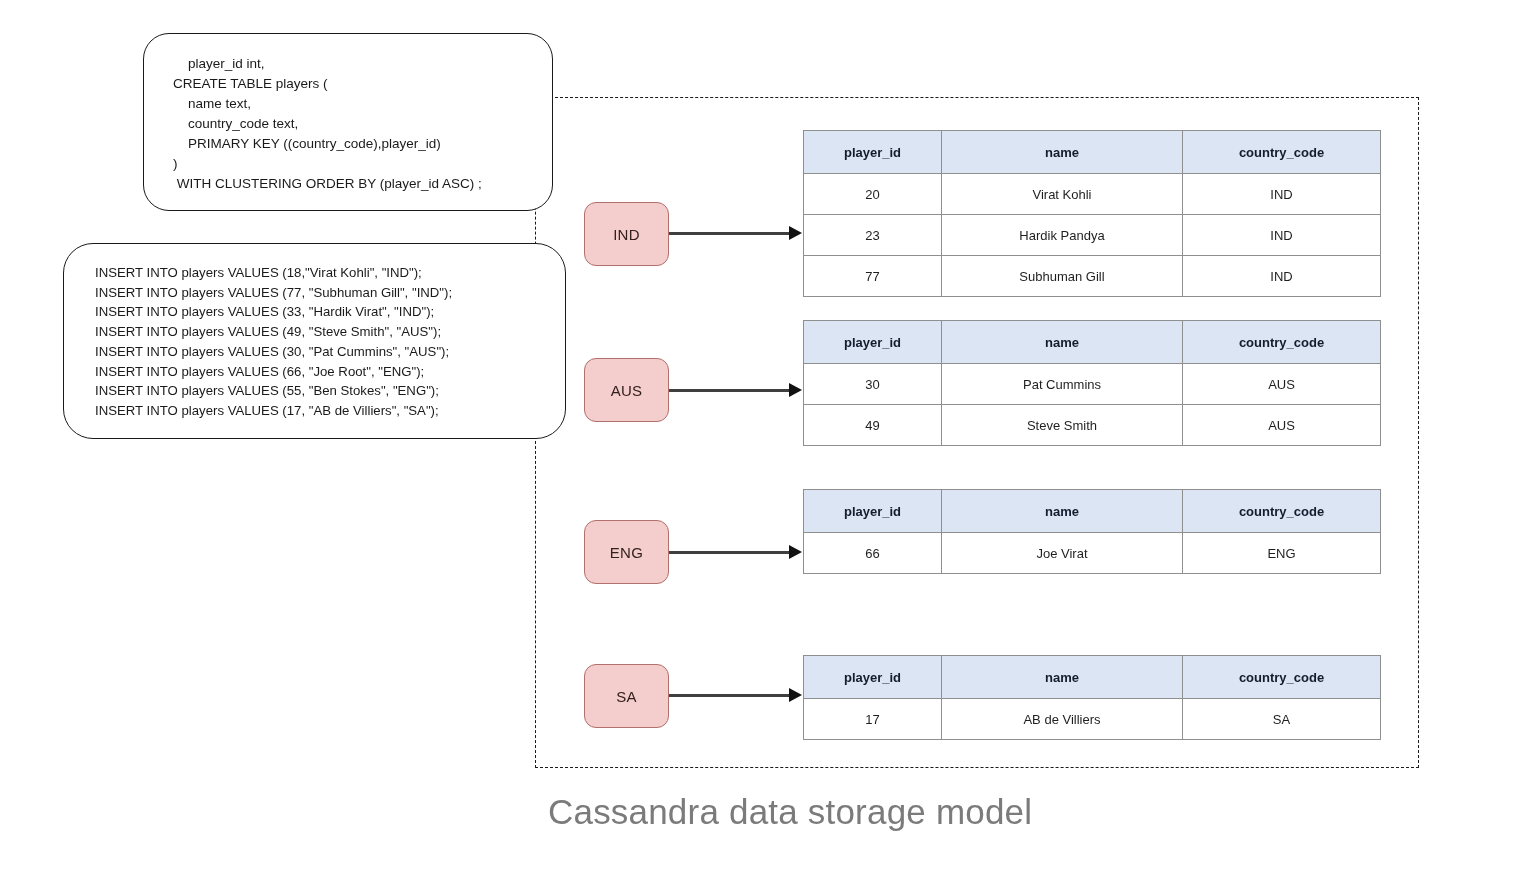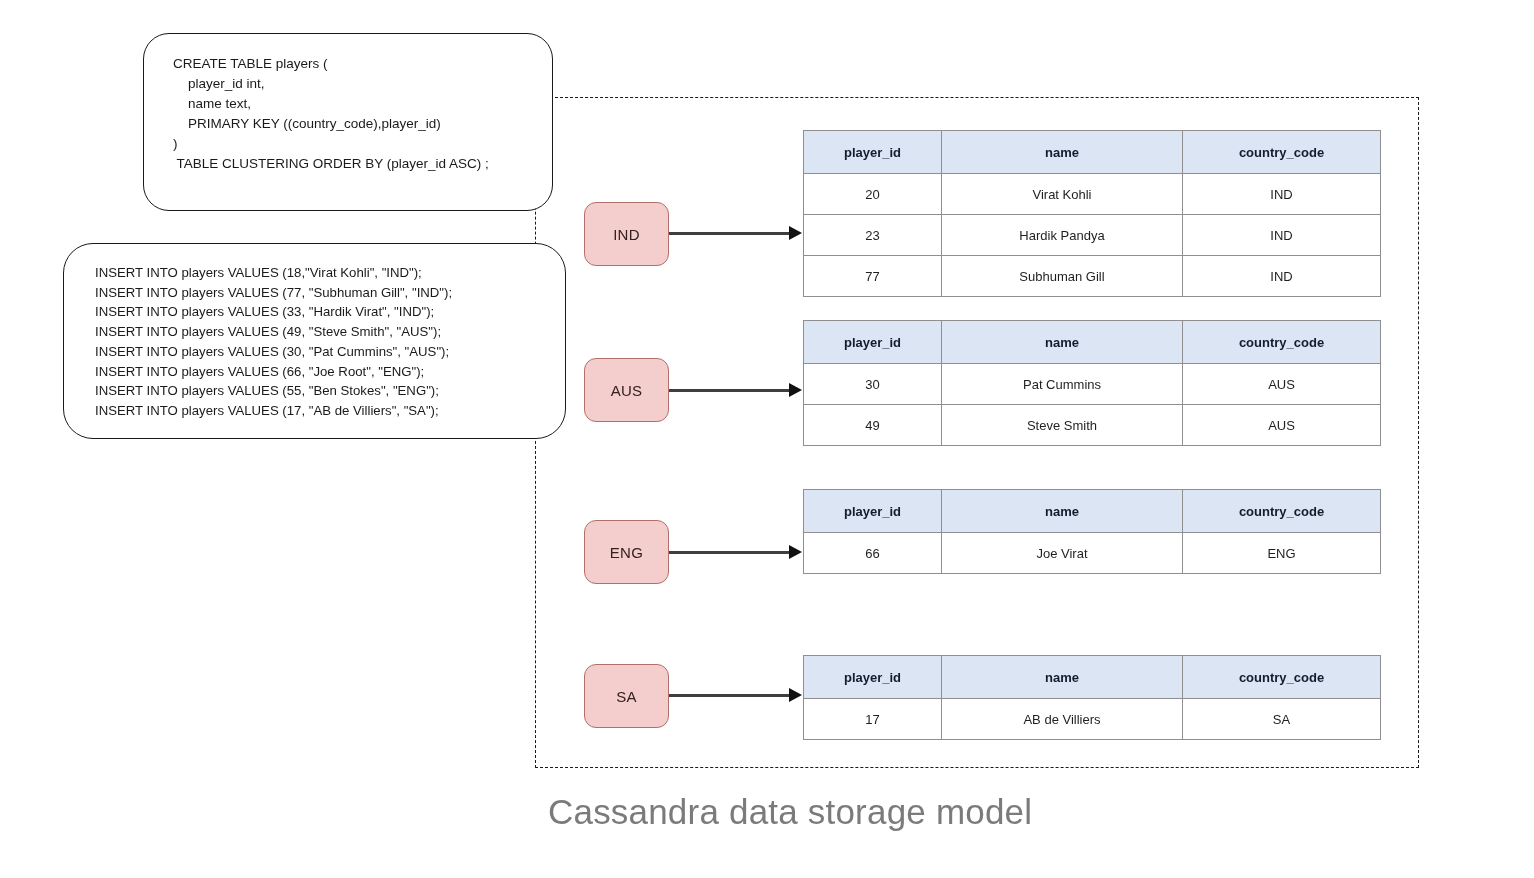--- a/index.html
+++ b/index.html
@@ -132,26 +132,27 @@
   }
 </style>
 </head>
 <body>
 
 <div class="canvas">
 
   <div class="dashed-box"></div>
 
   <div class="code-box create-box">
+    <div class="code-line">    player_id int,</div>
     <div class="code-line">CREATE TABLE players (</div>
-    <div class="code-line">    player_id int,</div>
     <div class="code-line">    name text,</div>
+    <div class="code-line">    country_code text,</div>
     <div class="code-line">    PRIMARY KEY ((country_code),player_id)</div>
     <div class="code-line">)</div>
-    <div class="code-line"> TABLE CLUSTERING ORDER BY (player_id ASC) ;</div>
+    <div class="code-line"> WITH CLUSTERING ORDER BY (player_id ASC) ;</div>
   </div>
 
   <div class="code-box insert-box">
     <div class="code-line">INSERT INTO players VALUES (18,"Virat Kohli", "IND");</div>
     <div class="code-line">INSERT INTO players VALUES (77, "Subhuman Gill", "IND");</div>
     <div class="code-line">INSERT INTO players VALUES (33, "Hardik Virat", "IND");</div>
     <div class="code-line">INSERT INTO players VALUES (49, "Steve Smith", "AUS");</div>
     <div class="code-line">INSERT INTO players VALUES (30, "Pat Cummins", "AUS");</div>
     <div class="code-line">INSERT INTO players VALUES (66, "Joe Root", "ENG");</div>
     <div class="code-line">INSERT INTO players VALUES (55, "Ben Stokes", "ENG");</div>

